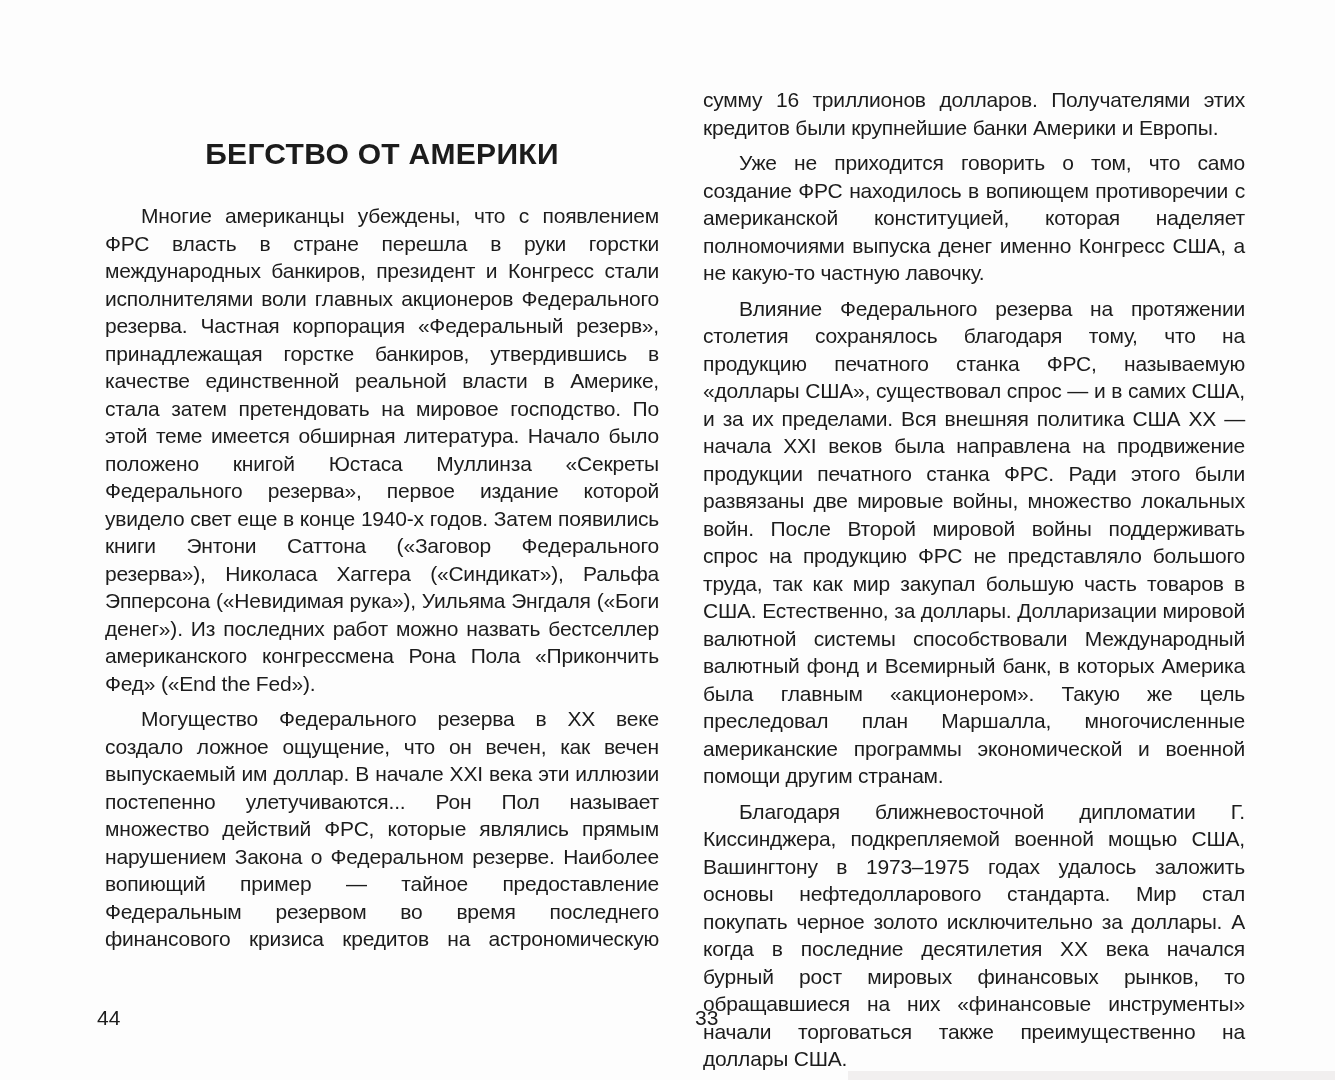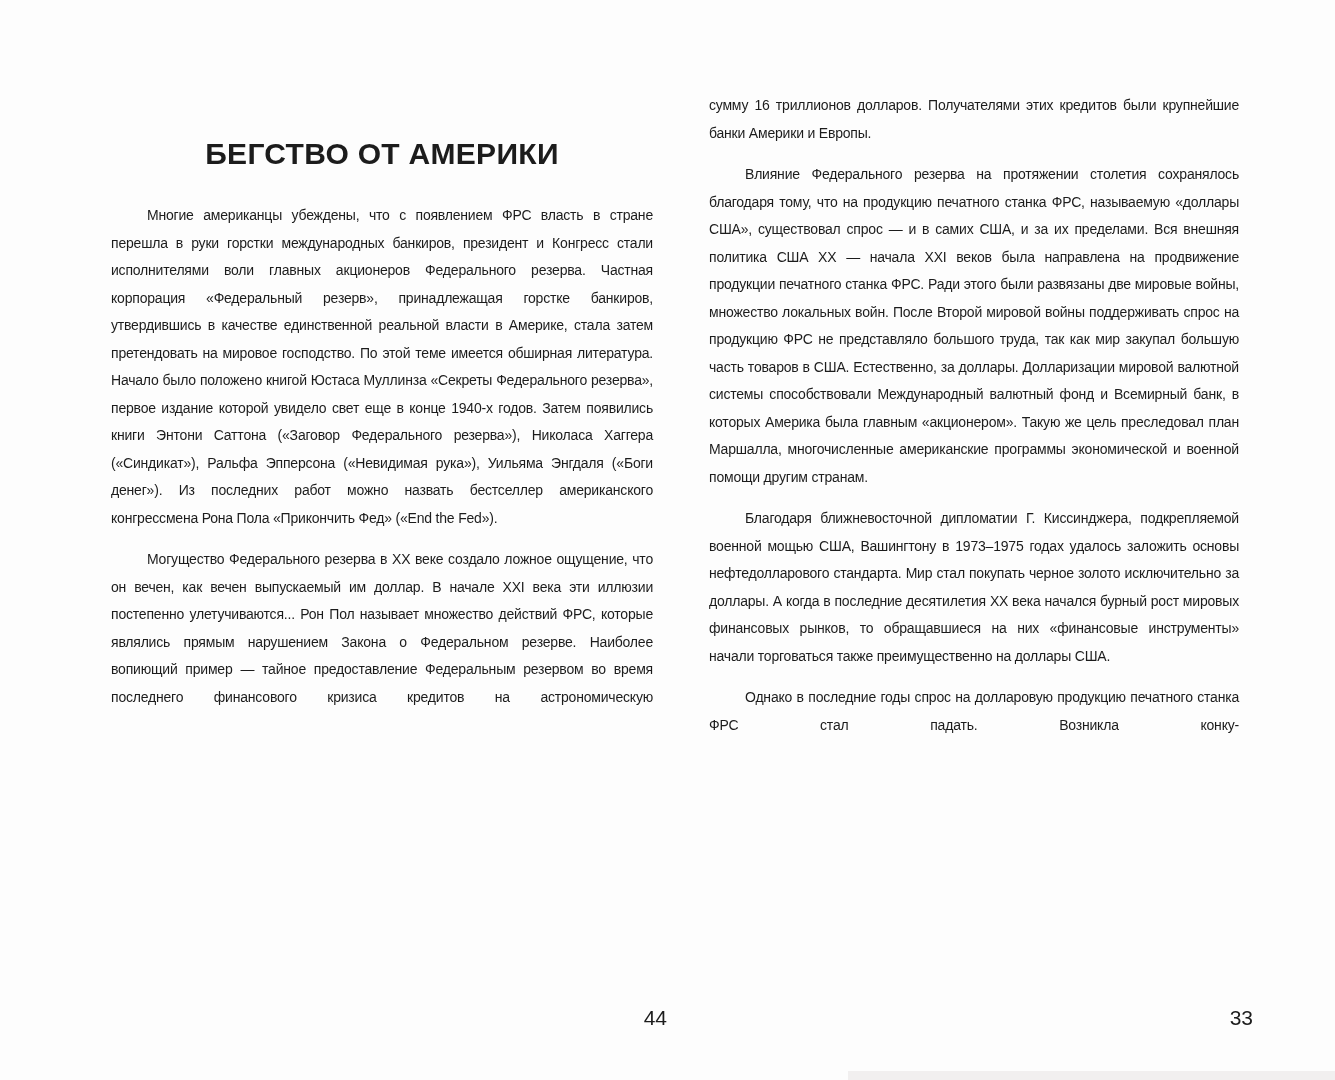--- a/index.html
+++ b/index.html
@@ -43,39 +43,39 @@
     line-height: 28px;
     font-weight: 700;
   }
   .body-text {
     margin-top: 30px;
   }
   #right-col .body-text {
     margin-top: 0;
   }
   .body-text p {
-    margin: 14px;
+    margin: 8px;
     padding: 0;
-    font-size: 14px;
+    font-size: 21px;
     line-height: 27.5px;
     letter-spacing: -0.2px;
     text-align: justify;
     text-indent: 36px;
   }
   p.no-indent {
     text-indent: 0;
   }
   p.justify-last {
     text-align-last: justify;
   }
   .page-number {
     position: absolute;
     top: 1006px;
     font-size: 21px;
-    text-align: right;
+    text-align: left;
   }
   #pn-left {
     left: 97px;
     width: 570px;
   }
   #pn-right {
     left: 695px;
     width: 558px;
   }
   .scan-strip {
@@ -94,20 +94,21 @@
   <h1 class="chapter-title">БЕГСТВО ОТ АМЕРИКИ</h1>
   <div class="body-text">
     <p>Многие американцы убеждены, что с появлением ФРС власть в стране перешла в руки горстки международных банкиров, президент и Конгресс стали исполнителями воли главных акционеров Федерального резерва. Частная корпорация «Федеральный резерв», принадлежащая горстке банкиров, утвердившись в качестве единственной реальной власти в Америке, стала затем претендовать на мировое господство. По этой теме имеется обширная литература. Начало было положено книгой Юстаса Муллинза «Секреты Федерального резерва», первое издание которой увидело свет еще в конце 1940-х годов. Затем появились книги Энтони Саттона («Заговор Федерального резерва»), Николаса Хаггера («Синдикат»), Ральфа Эпперсона («Невидимая рука»), Уильяма Энгдаля («Боги денег»). Из последних работ можно назвать бестселлер американского конгрессмена Рона Пола «Прикончить Фед» («End the Fed»).</p>
     <p class="justify-last">Могущество Федерального резерва в XX веке создало ложное ощущение, что он вечен, как вечен выпускаемый им доллар. В начале XXI века эти иллюзии постепенно улетучиваются... Рон Пол называет множество действий ФРС, которые являлись прямым нарушением Закона о Федеральном резерве. Наиболее вопиющий пример — тайное предоставление Федеральным резервом во время последнего финансового кризиса кредитов на астрономическую</p>
   </div>
 </div>
 
 <div class="page-col" id="right-col">
   <div class="body-text">
     <p class="no-indent">сумму 16 триллионов долларов. Получателями этих кредитов были крупнейшие банки Америки и Европы.</p>
+    <p>Уже не приходится говорить о том, что само создание ФРС находилось в вопиющем противоречии с американской конституцией, которая наделяет полномочиями выпуска денег именно Конгресс США, а не какую-то частную лавочку.</p>
     <p>Влияние Федерального резерва на протяжении столетия сохранялось благодаря тому, что на продукцию печатного станка ФРС, называемую «доллары США», существовал спрос — и в самих США, и за их пределами. Вся внешняя политика США XX — начала XXI веков была направлена на продвижение продукции печатного станка ФРС. Ради этого были развязаны две мировые войны, множество локальных войн. После Второй мировой войны поддерживать спрос на продукцию ФРС не представляло большого труда, так как мир закупал большую часть товаров в США. Естественно, за доллары. Долларизации мировой валютной системы способствовали Международный валютный фонд и Всемирный банк, в которых Америка была главным «акционером». Такую же цель преследовал план Маршалла, многочисленные американские программы экономической и военной помощи другим странам.</p>
     <p>Благодаря ближневосточной дипломатии Г. Киссинджера, подкрепляемой военной мощью США, Вашингтону в 1973–1975 годах удалось заложить основы нефтедолларового стандарта. Мир стал покупать черное золото исключительно за доллары. А когда в последние десятилетия XX века начался бурный рост мировых финансовых рынков, то обращавшиеся на них «финансовые инструменты» начали торговаться также преимущественно на доллары США.</p>
     <p class="justify-last">Однако в последние годы спрос на долларовую продукцию печатного станка ФРС стал падать. Возникла конку-</p>
   </div>
 </div>
 
 <div class="page-number" id="pn-left">44</div>
 <div class="page-number" id="pn-right">33</div>
 
 <div class="scan-strip"></div>

